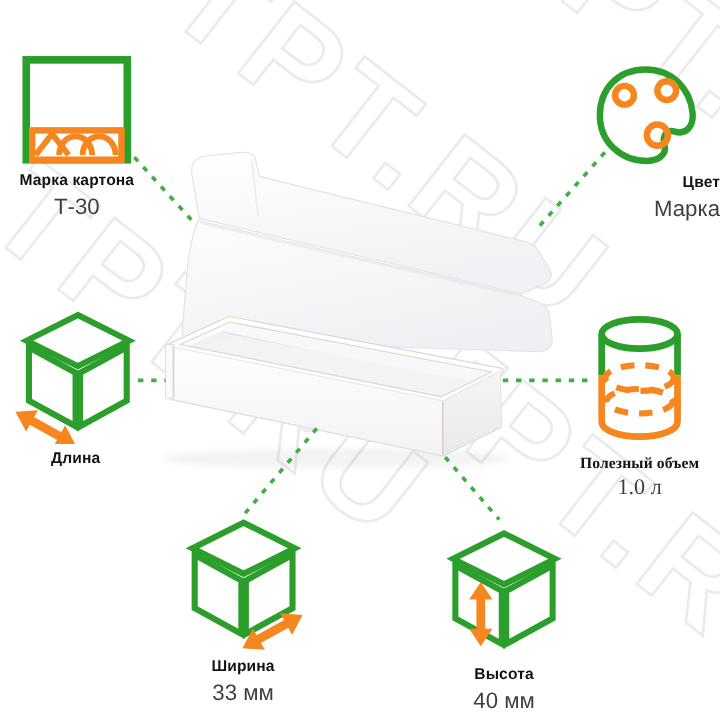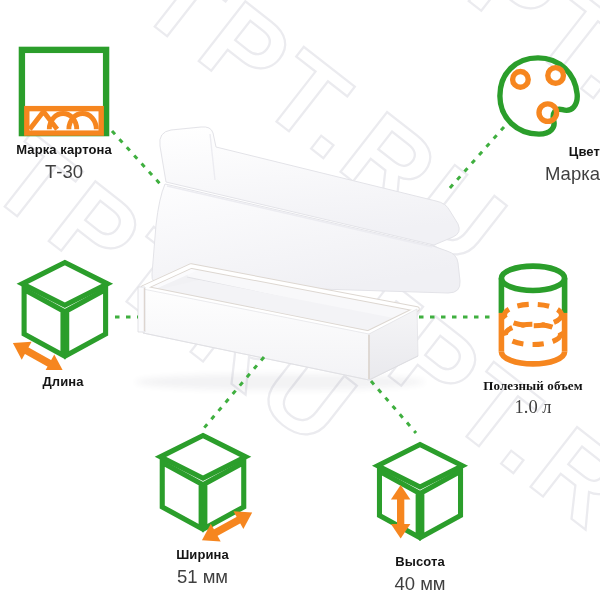--- a/index.html
+++ b/index.html
@@ -167,21 +167,21 @@
         <polygon points="8,33 50,56 50,104 8,81"></polygon>
         <polygon points="96,33 96,81 54,104 54,56"></polygon>
       </g>
       <g transform="translate(82,104) rotate(-29)" fill="#F6861F">
         <rect x="-16" y="-4" width="32" height="8"></rect>
         <polygon points="-14,-11 -31,0 -14,11"></polygon>
         <polygon points="14,-11 31,0 14,11"></polygon>
       </g>
     </svg>
     <div class="spec-label">Ширина</div>
-    <div class="spec-value">51 мм</div>
+    <div class="spec-value">33 мм</div>
   </div>
 
   <div class="spec s6">
     <svg class="spec-icon" width="100" height="105" viewBox="0 0 108 114">
       <g transform="translate(2,2)" fill="#ffffff" stroke="#2B9E2B" stroke-width="5.5" stroke-linejoin="miter">
         <polygon points="52,4 98,27 52,50 6,27"></polygon>
         <polygon points="8,33 50,56 50,104 8,81"></polygon>
         <polygon points="96,33 96,81 54,104 54,56"></polygon>
       </g>
       <g transform="translate(33,79) rotate(90) scale(0.88)" fill="#F6861F">

